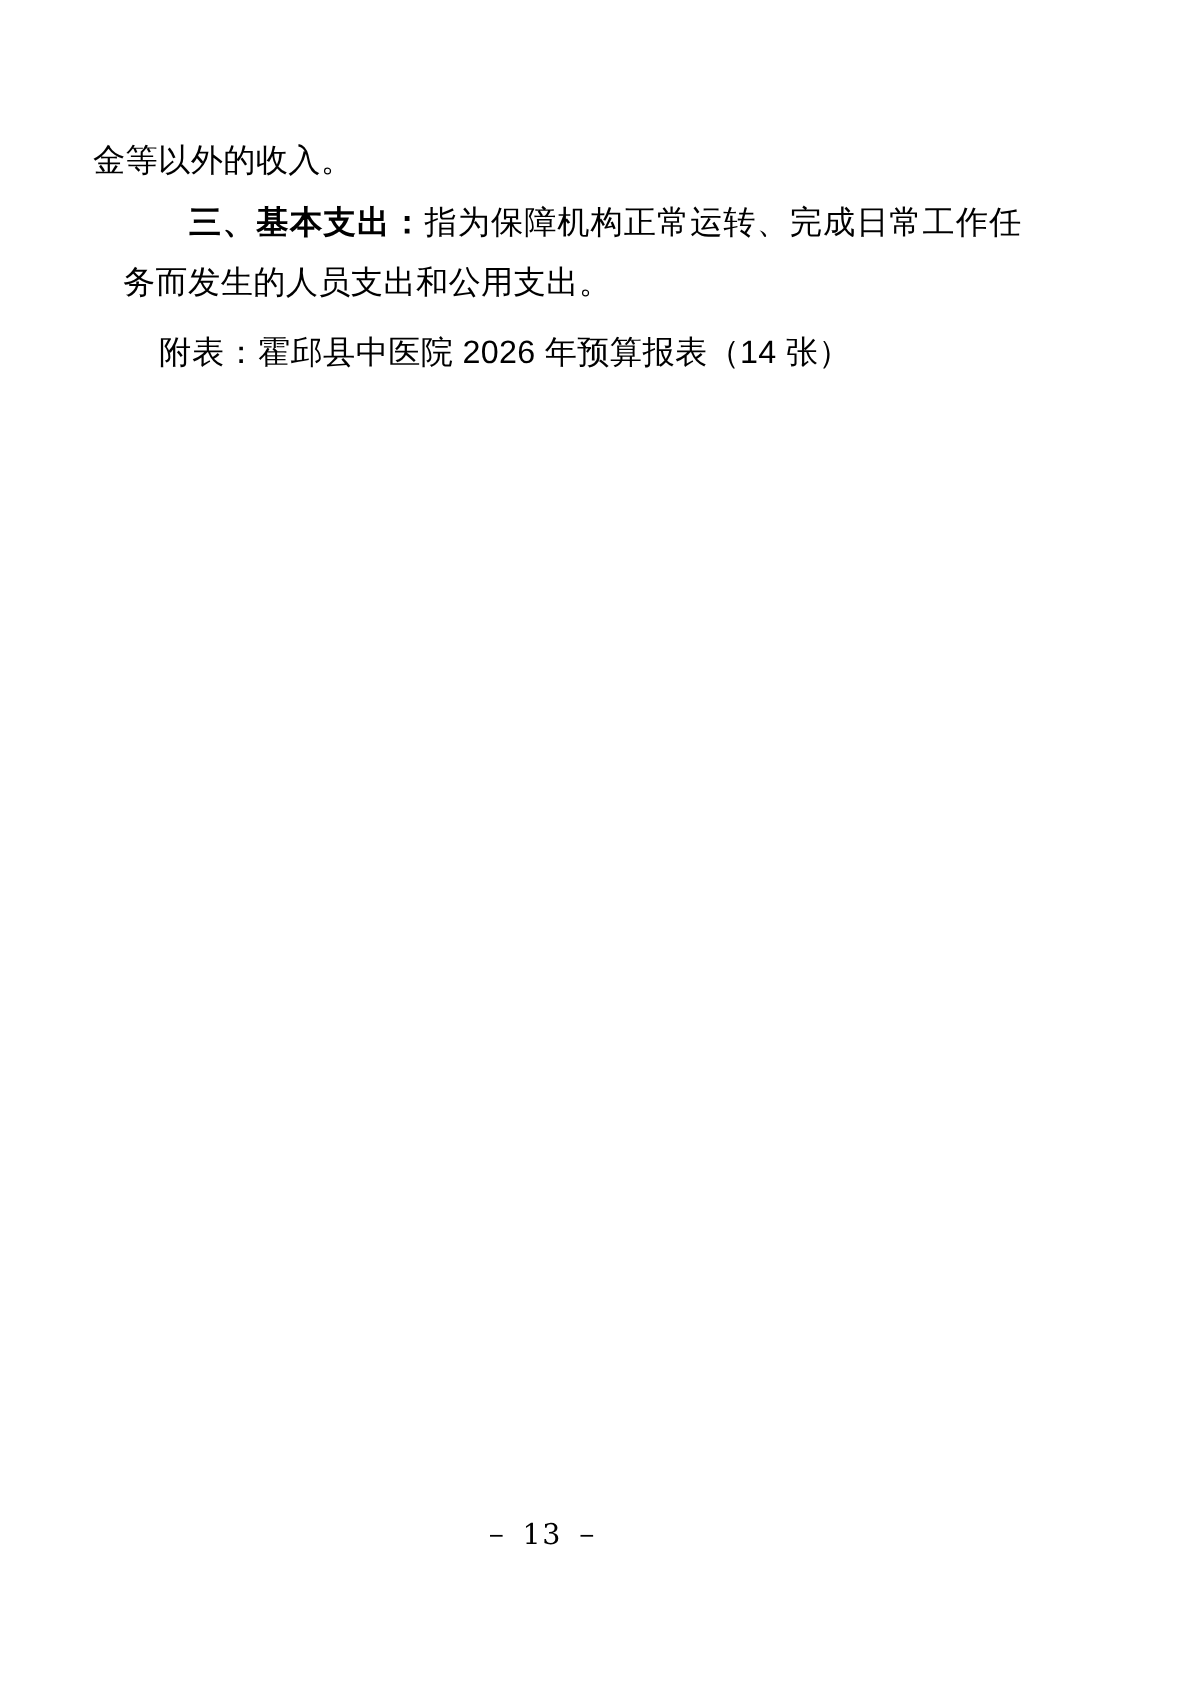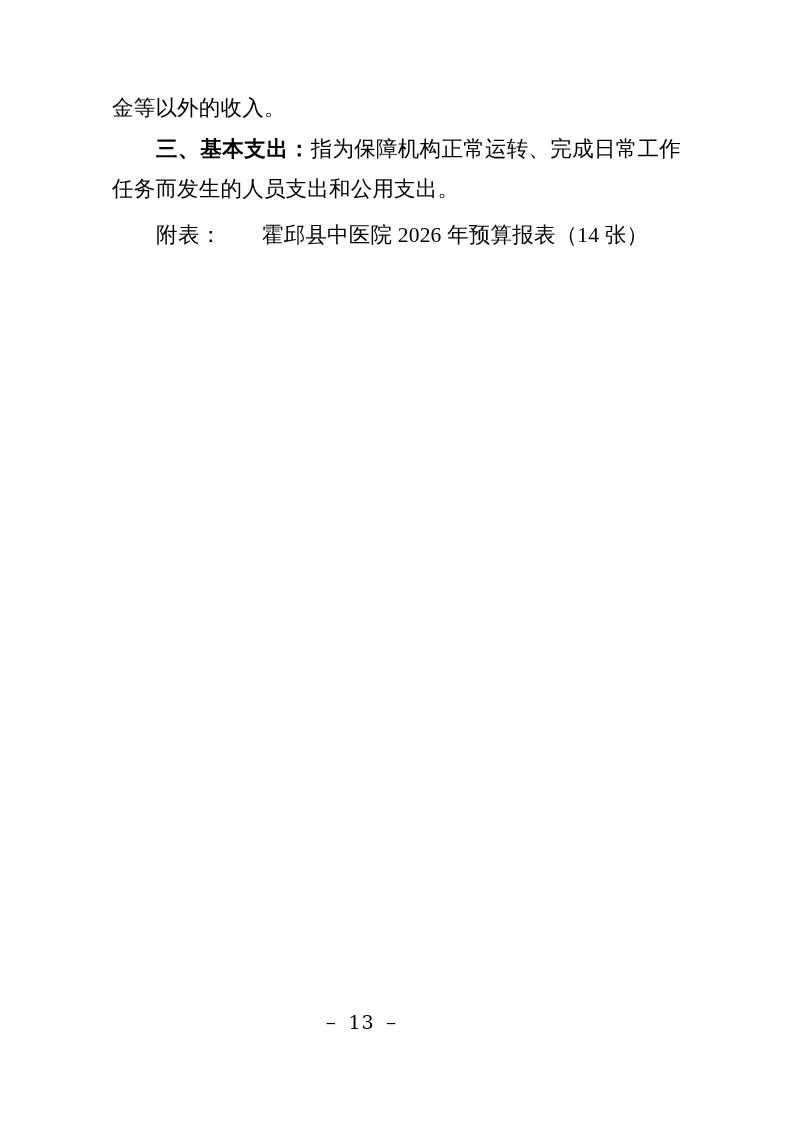--- a/index.html
+++ b/index.html
@@ -14,50 +14,50 @@
     font-family: "DejaVu Serif", "Liberation Serif", serif;
     color: #000000;
     overflow: hidden;
   }
   .page {
     position: absolute;
     left: 0; top: 0;
     width: 793px;
     height: 1122px;
     box-sizing: border-box;
-    padding: 88px 112px 0 112px;
+    padding: 88px 112px 0 62px;
   }
   .doc-body {
     font-size: 21.5px;
     line-height: 40px;
     text-align: justify;
     text-justify: inter-ideograph;
     letter-spacing: 0.2px;
   }
   .para {
     margin: 0 0 1px 0;
     text-indent: 0;
   }
   .para.indent {
     text-indent: 44px;
+    margin-left: 20px;
   }
   .lead {
     font-weight: bold;
     letter-spacing: 0.5px;
   }
   .attach {
     margin-top: 6px;
     text-indent: 44px;
   }
   .attach .lead {
     font-weight: normal;
   }
   .num-latin {
-    font-family: Liberation Serif, serif;
-    margin-left: 40px;
+    font-family: Liberation Sans, sans-serif;
   }
   .footer {
     position: absolute;
     left: 0;
     top: 1010px;
     width: 793px;
     text-align: center;
     padding-right: 70px;
     box-sizing: border-box;
     font-size: 19px;

